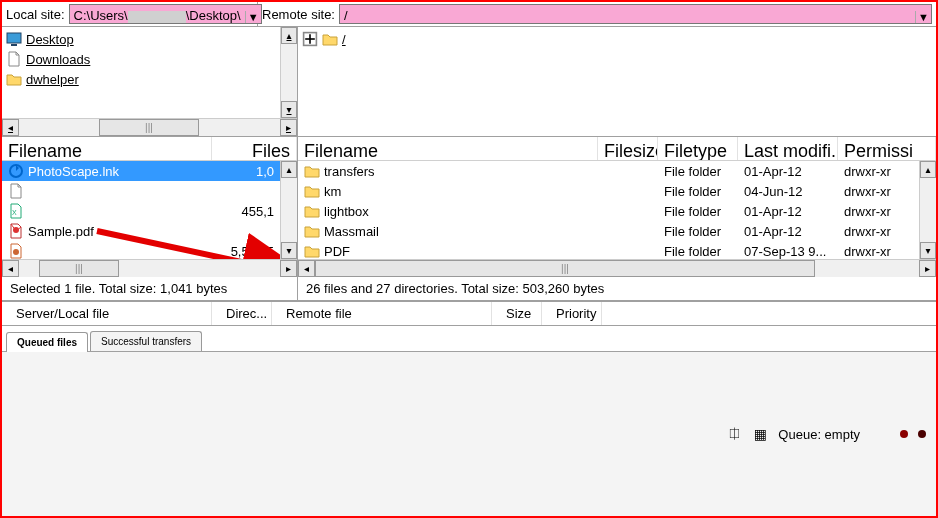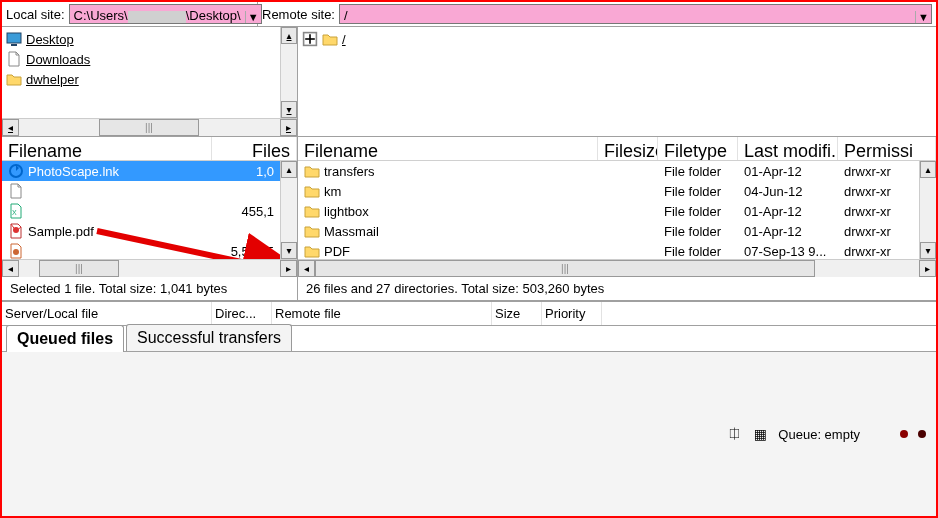--- a/index.html
+++ b/index.html
@@ -32,23 +32,23 @@
   .list-pane.local { width:296px; border-right:1px solid #a0a0a0; }
   .list-pane.remote { flex:1; }
   .list-header { display:flex; background:#fff; border-bottom:1px solid #d0d0d0; height:24px; }
   .list-header .col { padding:4px 6px; border-right:1px solid #e2e2e2; overflow:hidden; white-space:nowrap; font-size:18px; }
   .list-body { flex:1; overflow:hidden; position:relative; }
   .row { display:flex; align-items:center; height:20px; }
   .row .cell { padding:0 6px; overflow:hidden; white-space:nowrap; display:flex; align-items:center; gap:4px; }
   .row.selected { background:#3399ff; color:#fff; }
   .status-strip { padding:4px 8px; border-bottom:1px solid #a0a0a0; font-size:13px; }
   .queue-header { display:flex; border-bottom:1px solid #a0a0a0; height:24px; }
-  .queue-header .col { padding:4px 3px; border-right:1px solid #e2e2e2; white-space:nowrap; }
+  .queue-header .col { padding:4px 14px; border-right:1px solid #e2e2e2; white-space:nowrap; }
   .tabs-row { display:flex; align-items:flex-end; padding:2px 4px 0 4px; border-bottom:1px solid #a0a0a0; height:26px; background:#fff; }
-  .tab { padding:4px 10px; border:1px solid #999; border-bottom:none; margin-right:2px; background:#f4f4f4; border-radius:3px 3px 0 0; font-size:16px; cursor:pointer; }
+  .tab { padding:4px 10px; border:1px solid #999; border-bottom:none; margin-right:2px; background:#f4f4f4; border-radius:3px 3px 0 0; font-size:10px; cursor:pointer; }
   .tab.active { background:#fff; font-weight:bold; position:relative; top:1px; }
   .bottom-bar { flex:1; display:flex; align-items:center; justify-content:flex-end; gap:10px; padding:0 10px; background:#f4f4f4; }
   .icon { display:inline-flex; width:16px; height:16px; align-items:center; justify-content:center; flex-shrink:0; }
   .arrow-annotation { position:absolute; pointer-events:none; z-index:500; }
   .queue-led { width:8px; height:8px; border-radius:50%; display:inline-block; }
 </style>
 </head>
 <body>
 
 <svg width="0" height="0" style="position:absolute">

